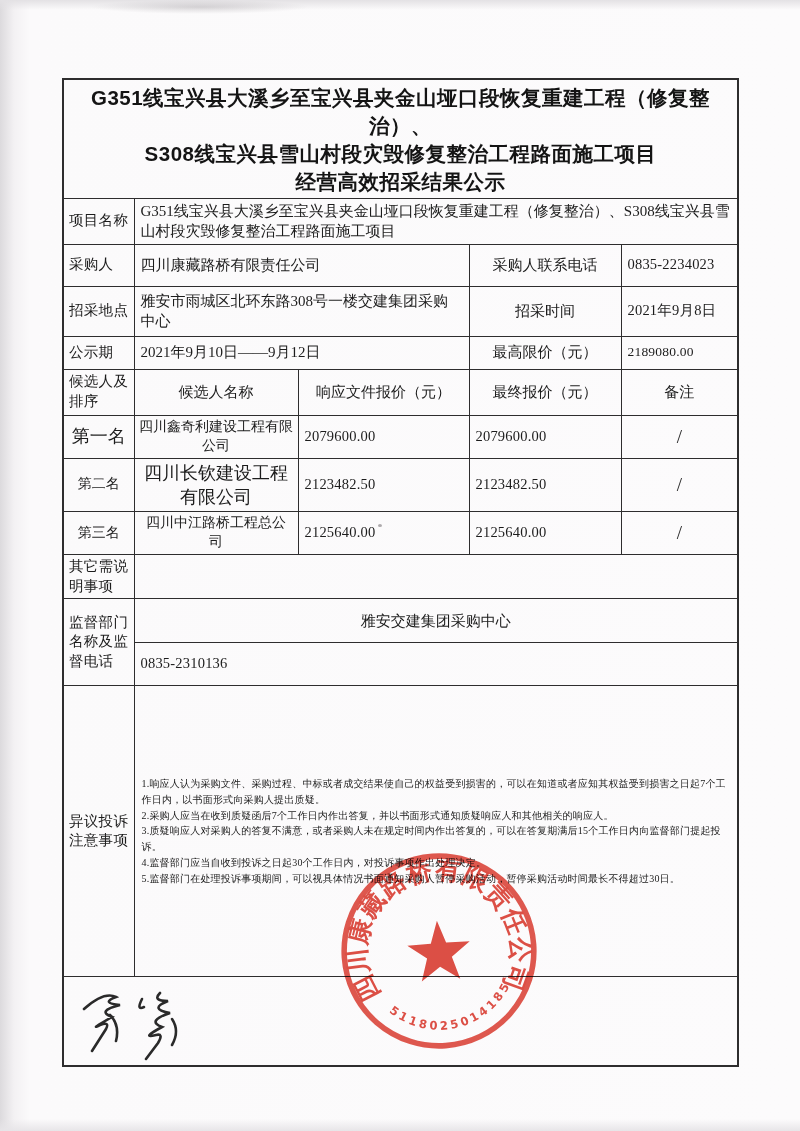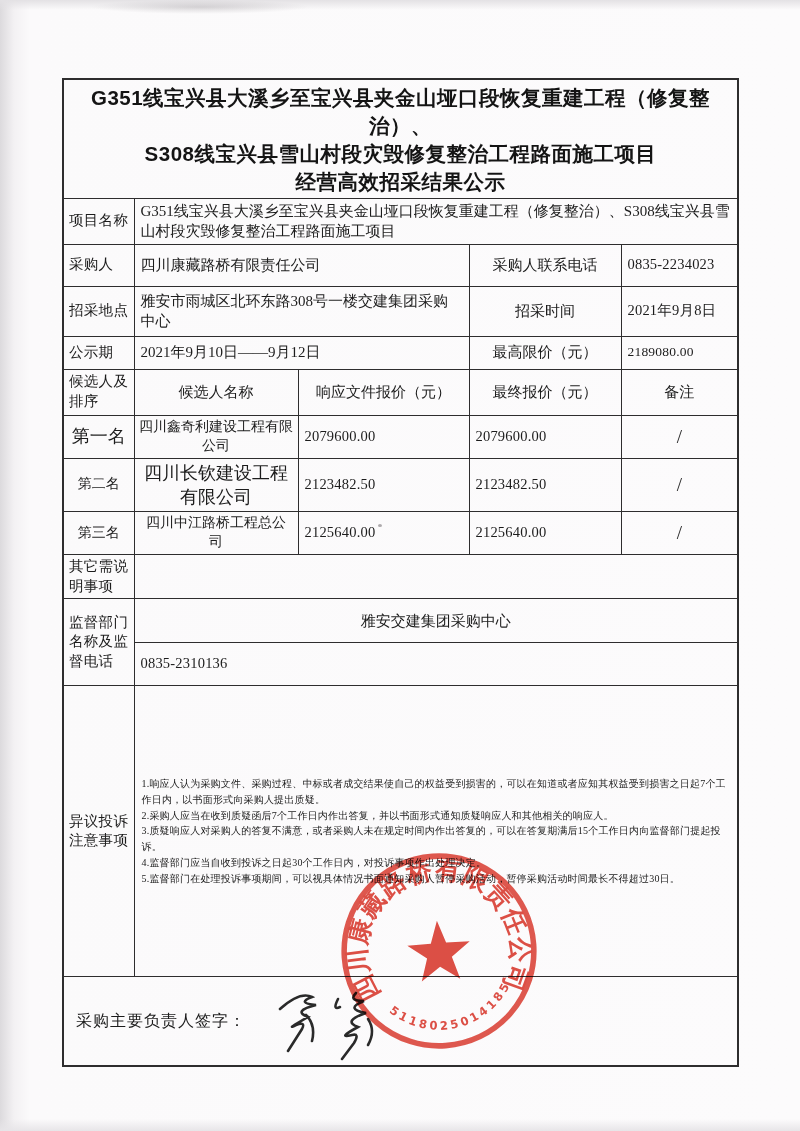--- a/index.html
+++ b/index.html
@@ -173,21 +173,20 @@
           <div>3.质疑响应人对采购人的答复不满意，或者采购人未在规定时间内作出答复的，可以在答复期满后15个工作日内向监督部门提起投诉。</div>
           <div>4.监督部门应当自收到投诉之日起30个工作日内，对投诉事项作出处理决定。</div>
           <div>5.监督部门在处理投诉事项期间，可以视具体情况书面通知采购人暂停采购活动，暂停采购活动时间最长不得超过30日。</div>
         </div>
       </td>
     </tr>
 
     <tr class="r-sign">
       <td colspan="5" class="sign-cell">
         <div class="sign-wrap">
-          <span class="sign-label">采购主要负责人签字：</span>
           <svg class="sig-svg" width="140" height="78" viewBox="0 0 140 78" aria-label="张海">
             <g fill="none" stroke="#2a2a2a" stroke-width="2.6" stroke-linecap="round">
               <path d="M8 24 Q28 6 40 12 Q24 18 44 20 Q20 26 36 32 Q12 46 24 40 Q34 36 30 44 L16 66"></path>
               <path d="M34 30 Q44 40 40 56"></path>
               <path d="M66 14 Q60 26 68 22"></path>
               <path d="M84 8 Q76 16 92 16 Q72 24 94 28 Q70 36 86 42 Q64 54 80 50 Q88 48 82 58 L70 74"></path>
               <path d="M96 34 Q104 46 96 60"></path>
             </g>
           </svg>
         </div>

